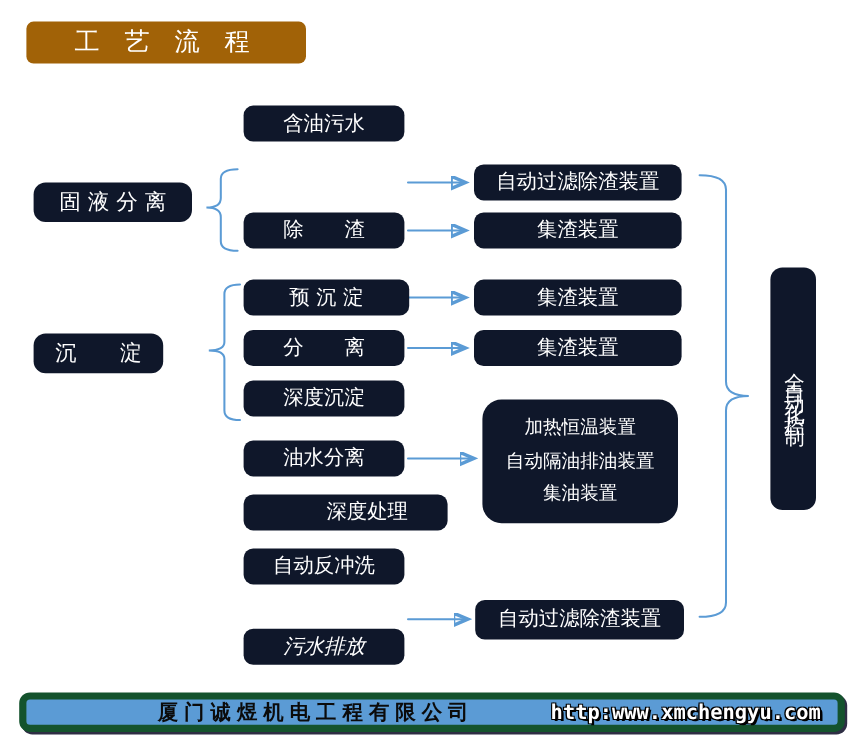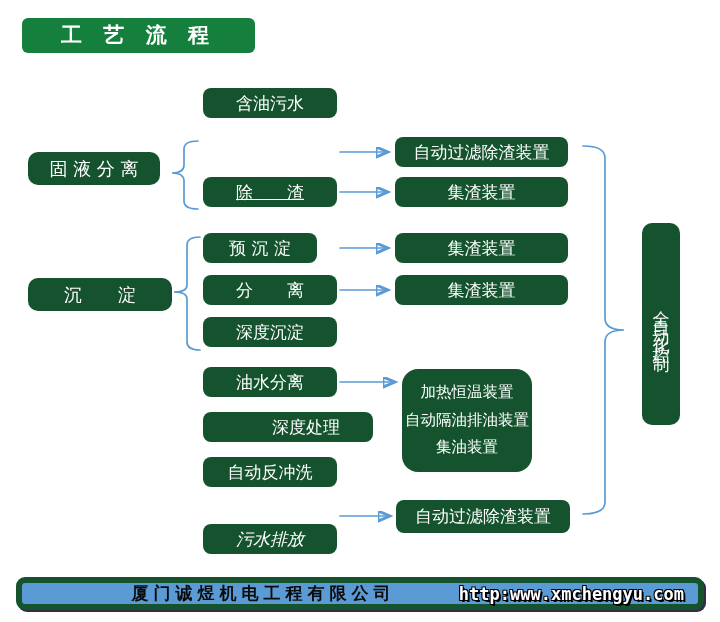--- a/index.html
+++ b/index.html
@@ -1,26 +1,26 @@
 <!DOCTYPE html>
 <html><head>
 <meta charset="utf-8">
 <style>
   html,body{margin:0;padding:0;background:#fff;}
   #stage{
     position:relative;width:720px;height:622px;background:#ffffff;overflow:hidden;
     font-family:"DejaVu Sans","Liberation Sans",sans-serif;
   }
   .box{
-    position:absolute;background:#14532d;color:#fff;border-radius:8px;
+    position:absolute;background:#0f172a;color:#fff;border-radius:8px;
     display:flex;align-items:center;justify-content:center;
     font-size:17px;line-height:1;white-space:pre;text-align:center;
   }
   .box.title{
-    background:#15803d;border-radius:6px;font-size:21px;font-weight:bold;
+    background:#a16207;border-radius:6px;font-size:21px;font-weight:normal;
     letter-spacing:7px;
   }
   .box.side{border-radius:10px;font-size:18px;}
   .box.combo{
     border-radius:16px;flex-direction:column;justify-content:space-evenly;
     font-size:15.5px;padding:4px 0;
   }
   .box.vertical{
     writing-mode:vertical-rl;text-orientation:upright;letter-spacing:9px;
     font-size:17px;border-radius:10px;
@@ -62,38 +62,38 @@
     <line x1="340" y1="382" x2="394" y2="382" marker-end="url(#ah)"></line>
     <line x1="340" y1="516" x2="389" y2="516" marker-end="url(#ah)"></line>
     <path d="M198,141 Q184,141 184,149 L184,165 Q184,173 172,173 Q184,173 184,181 L184,201 Q184,209 198,209"></path>
     <path d="M200,237 Q187,237 187,245 L187,285 Q187,292 174,292 Q187,292 187,299 L187,342 Q187,350 200,350"></path>
     <path d="M583,146 Q605,146 605,158 L605,318 Q605,330 624,330 Q605,330 605,342 L605,502 Q605,514 583,514"></path>
   </svg>
 
   <div class="box title" style="left:22px;top:18px;width:233px;height:35px;">工 艺 流 程</div>
 
   <div class="box side" style="left:28px;top:152px;width:132px;height:33px;text-align:center;">固 液 分 离</div>
-  <div class="box side" style="left:28px;top:278px;width:144px;height:33px;">沉　　淀</div>
+  <div class="box side" style="left:28px;top:278px;width:108px;height:33px;">沉　　淀</div>
 
   <div class="box" style="left:203px;top:88px;width:134px;height:30px;">含油污水</div>
-  <div class="box" style="left:203px;top:177px;width:134px;height:30px;text-decoration:underline;">除　　渣</div>
-  <div class="box" style="left:203px;top:233px;width:114px;height:30px;">预 沉 淀</div>
+  <div class="box" style="left:203px;top:177px;width:134px;height:30px;">除　　渣</div>
+  <div class="box" style="left:203px;top:233px;width:138px;height:30px;">预 沉 淀</div>
   <div class="box" style="left:203px;top:275px;width:134px;height:30px;">分　　离</div>
   <div class="box" style="left:203px;top:317px;width:134px;height:30px;">深度沉淀</div>
   <div class="box" style="left:203px;top:367px;width:134px;height:30px;">油水分离</div>
   <div class="box" style="left:203px;top:412px;width:134px;height:30px;padding-left:36px;">深度处理</div>
   <div class="box" style="left:203px;top:457px;width:134px;height:30px;">自动反冲洗</div>
   <div class="box" style="left:203px;top:524px;width:134px;height:30px;font-style:italic;">污水排放</div>
 
   <div class="box" style="left:395px;top:137px;width:173px;height:30px;">自动过滤除渣装置</div>
   <div class="box" style="left:395px;top:177px;width:173px;height:30px;">集渣装置</div>
   <div class="box" style="left:395px;top:233px;width:173px;height:30px;">集渣装置</div>
   <div class="box" style="left:395px;top:275px;width:173px;height:30px;">集渣装置</div>
 
-  <div class="box combo" style="left:402px;top:333px;width:130px;height:95px;margin-top:36px;">
+  <div class="box combo" style="left:402px;top:333px;width:163px;height:95px;">
     <span>加热恒温装置</span>
     <span>自动隔油排油装置</span>
     <span>集油装置</span>
   </div>
 
   <div class="box" style="left:396px;top:500px;width:174px;height:33px;">自动过滤除渣装置</div>
 
   <div class="box vertical" style="left:642px;top:223px;width:38px;height:202px;">全自动化控制</div>
 
   <div class="footer-bar">

